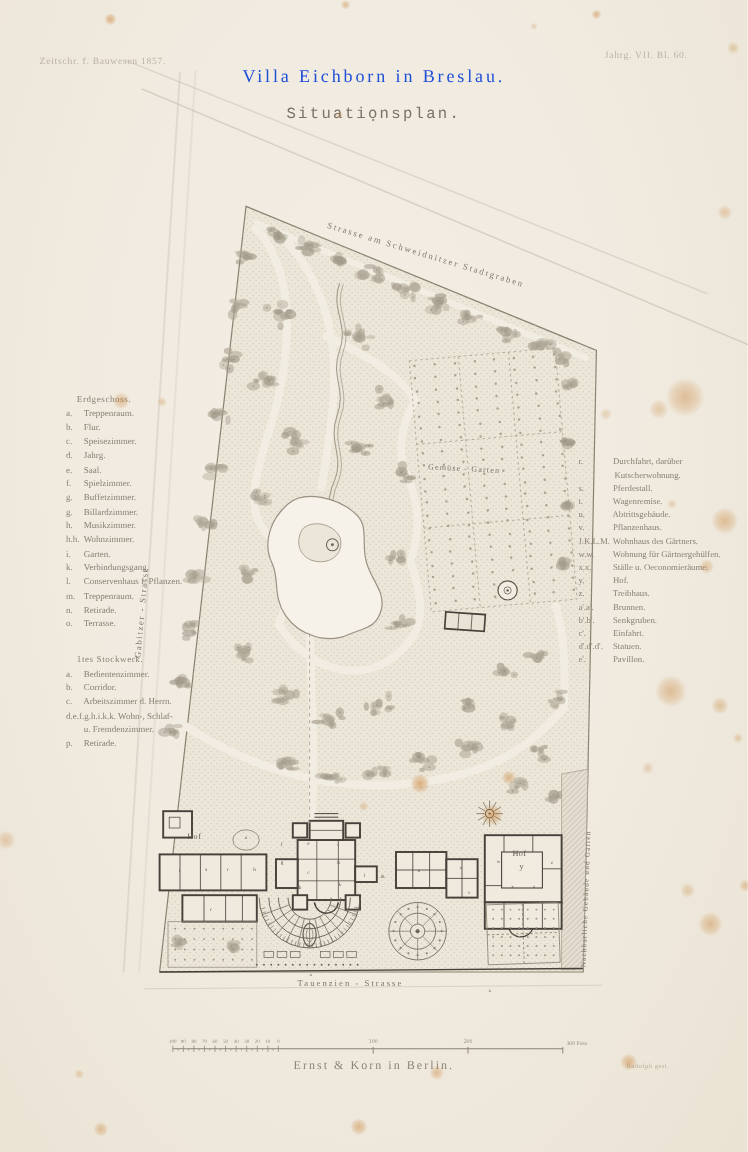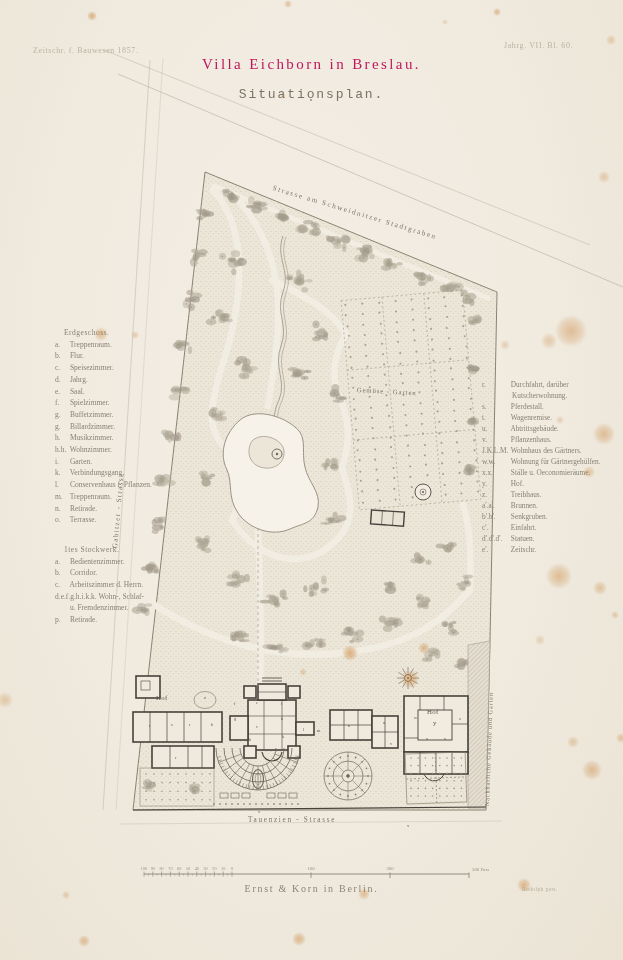--- a/index.html
+++ b/index.html
@@ -1,21 +1,21 @@
 <!DOCTYPE html>
 <html><head>
 <meta charset="utf-8">
 <style>
   html,body{margin:0;padding:0;}
   body{width:623px;height:960px;position:relative;overflow:hidden;
        background:radial-gradient(ellipse at 48% 38%, #f3eee4 0%, #f0eadf 55%, #eae3d4 100%);
        font-family:"Liberation Serif", serif;color:#7e766a;}
   .abs{position:absolute;}
   .t-center{position:absolute;left:0;right:0;text-align:center;}
-  .plate-title{top:56px;font-size:15px;letter-spacing:2.4px;color:#be185d;}
+  .plate-title{top:56px;font-size:15px;letter-spacing:2.4px;color:#1d4ed8;}
   .plate-sub{top:87px;font-size:13px;letter-spacing:1.9px;color:#7a7365;font-family:Liberation Mono, monospace;}
   .title-dot{position:absolute;left:310px;top:99px;width:2px;height:2px;background:#9a917f;border-radius:50%;}
   .corner-ref{font-size:8px;color:#b3aa97;letter-spacing:.6px;opacity:.85;filter:blur(.2px);}
   .street-label{font-size:7.2px;letter-spacing:1.7px;color:#7d7568;white-space:nowrap;transform-origin:0 0;}
   .small-label{font-size:6.6px;letter-spacing:1px;color:#776f62;white-space:nowrap;transform-origin:0 0;}
   .hof{font-size:6.8px;color:#5d574c;letter-spacing:.4px;}
   .legend{position:absolute;font-size:7.5px;line-height:11.7px;color:#8a8174;}
   .legend .hd{margin-left:9px;letter-spacing:.5px;}
   .lg-row{white-space:nowrap;}
   .lg-key{display:inline-block;min-width:13px;}
@@ -1240,21 +1240,21 @@
       <div class="lg-row"><span class="lg-key">v.</span> <span class="lg-label">Pflanzenhaus.</span></div>
       <div class="lg-row"><span class="lg-key">J.K.L.M.</span> <span class="lg-label">Wohnhaus des Gärtners.</span></div>
       <div class="lg-row"><span class="lg-key">w.w.</span> <span class="lg-label">Wohnung für Gärtnergehülfen.</span></div>
       <div class="lg-row"><span class="lg-key">x.x.</span> <span class="lg-label">Ställe u. Oeconomieräume.</span></div>
       <div class="lg-row"><span class="lg-key">y.</span> <span class="lg-label">Hof.</span></div>
       <div class="lg-row"><span class="lg-key">z.</span> <span class="lg-label">Treibhaus.</span></div>
       <div class="lg-row"><span class="lg-key">a'.a'.</span> <span class="lg-label">Brunnen.</span></div>
       <div class="lg-row"><span class="lg-key">b'.b'.</span> <span class="lg-label">Senkgruben.</span></div>
       <div class="lg-row"><span class="lg-key">c'.</span> <span class="lg-label">Einfahrt.</span></div>
       <div class="lg-row"><span class="lg-key">d'.d'.d'.</span> <span class="lg-label">Statuen.</span></div>
-      <div class="lg-row"><span class="lg-key">e'.</span> <span class="lg-label">Zeitschr.</span></div>
+      <div class="lg-row"><span class="lg-key">e'.</span> <span class="lg-label">Pavillon.</span></div>
     </div>
 </div>
 
 <div class="t-center publisher">Ernst &amp; Korn in Berlin.</div>
 <div class="abs engraver">Rudolph gest.</div>
 
 <div class="fox" style="left: 87px; top: 11px; width: 10px; height: 10px; background: radial-gradient(circle, rgba(196, 122, 42, 0.5) 0%, rgba(196, 122, 42, 0.25) 45%, rgba(196, 122, 42, 0) 72%);"></div>
 <div class="fox" style="left: 284px; top: 0px; width: 8px; height: 8px; background: radial-gradient(circle, rgba(196, 122, 42, 0.4) 0%, rgba(196, 122, 42, 0.2) 45%, rgba(196, 122, 42, 0) 72%);"></div>
 <div class="fox" style="left: 493px; top: 8px; width: 8px; height: 8px; background: radial-gradient(circle, rgba(196, 122, 42, 0.45) 0%, rgba(196, 122, 42, 0.224) 45%, rgba(196, 122, 42, 0) 72%);"></div>
 <div class="fox" style="left: 606px; top: 35px; width: 10px; height: 10px; background: radial-gradient(circle, rgba(196, 122, 42, 0.3) 0%, rgba(196, 122, 42, 0.15) 45%, rgba(196, 122, 42, 0) 72%);"></div>

